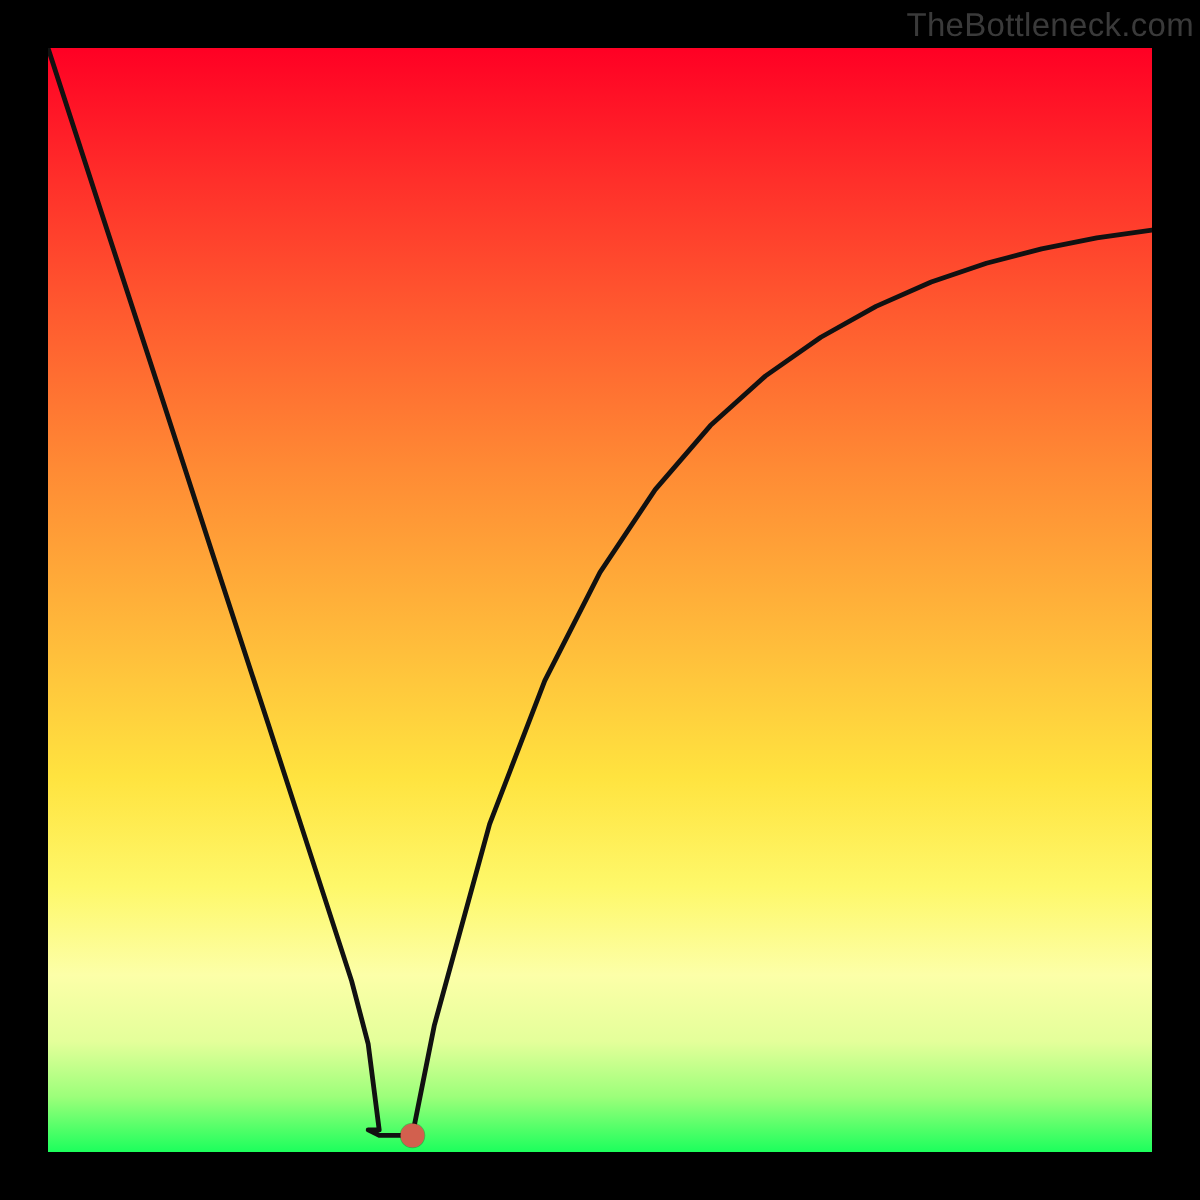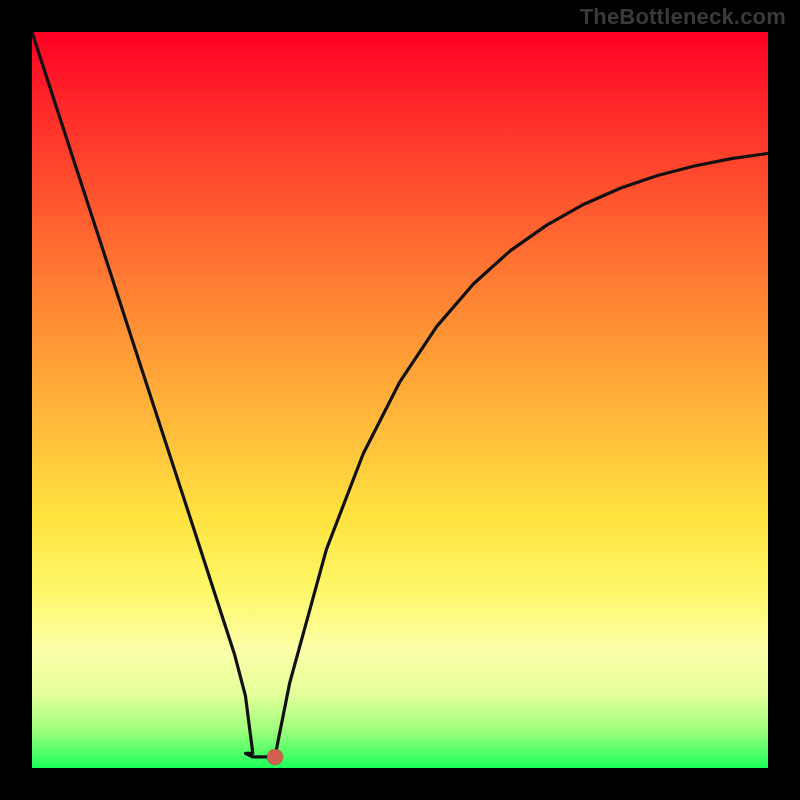--- a/index.html
+++ b/index.html
@@ -13,24 +13,24 @@
   }
   .frame {
     position: relative;
     width: 800px;
     height: 800px;
     background: #000;
   }
   .watermark {
     position: absolute;
     top: 4px;
-    right: 14px;
+    right: 4px;
     color: #3a3a3a;
     font-size: 22px;
-    font-weight: 700;
+    font-weight: 400;
     letter-spacing: 0.2px;
     user-select: none;
   }
   .plot {
     position: absolute;
     left: 32px;
     top: 32px;
     width: 736px;
     height: 736px;
     

